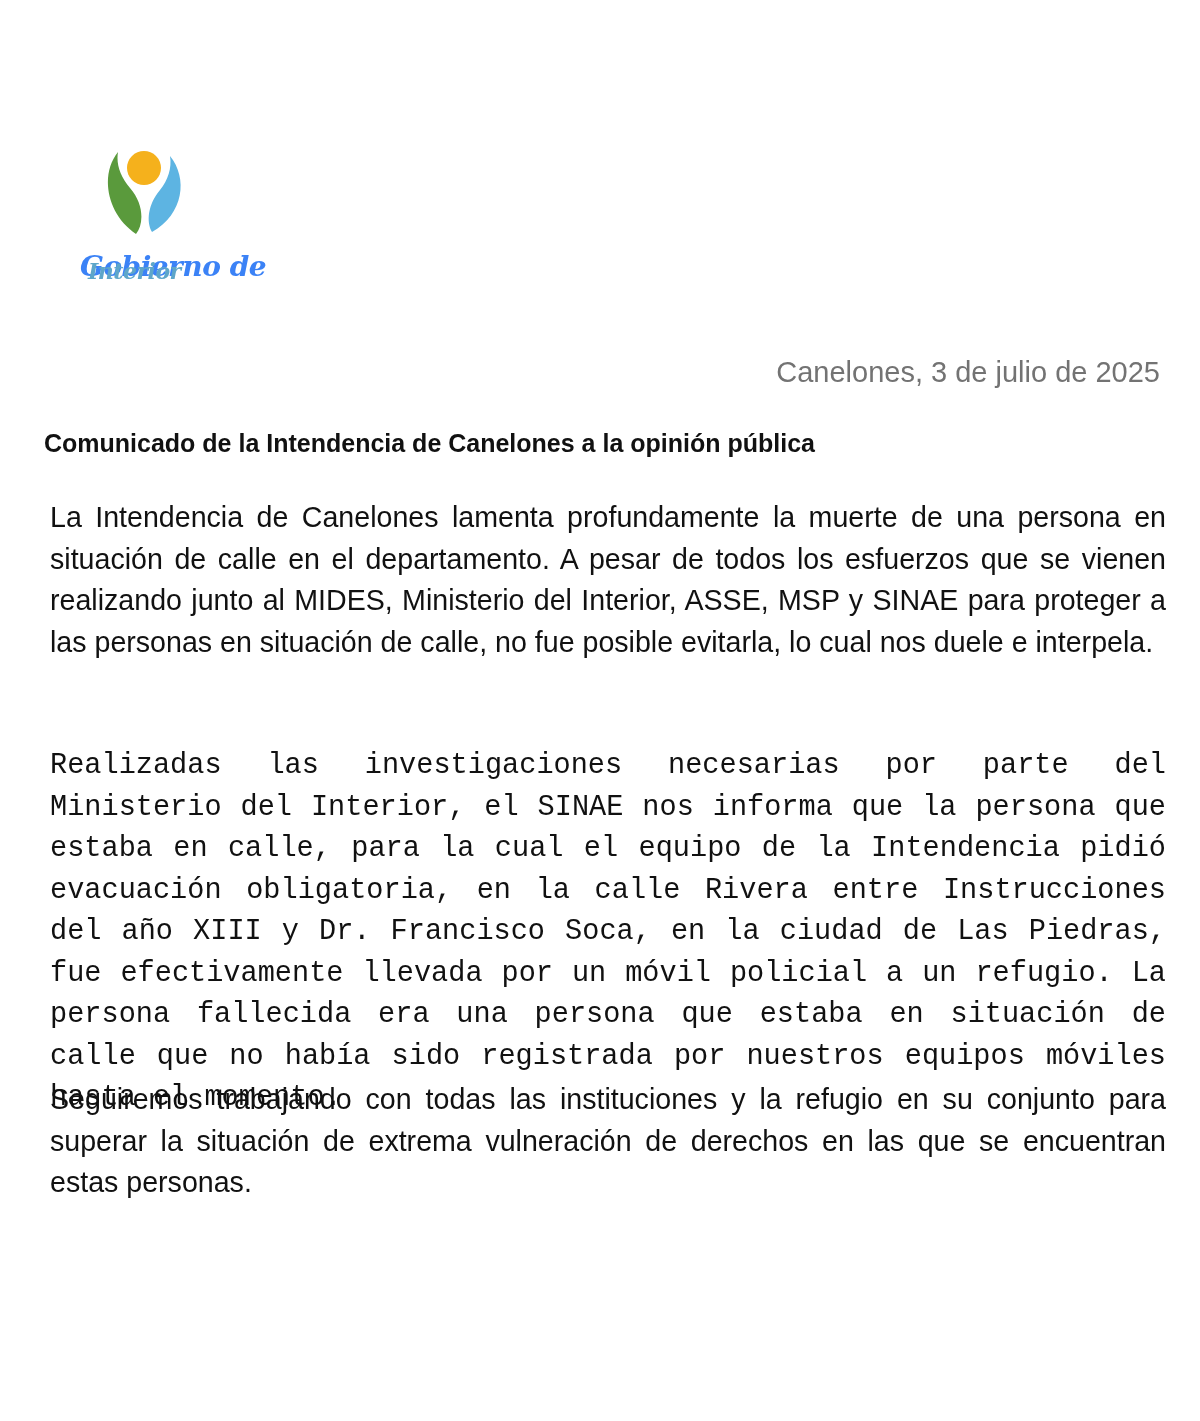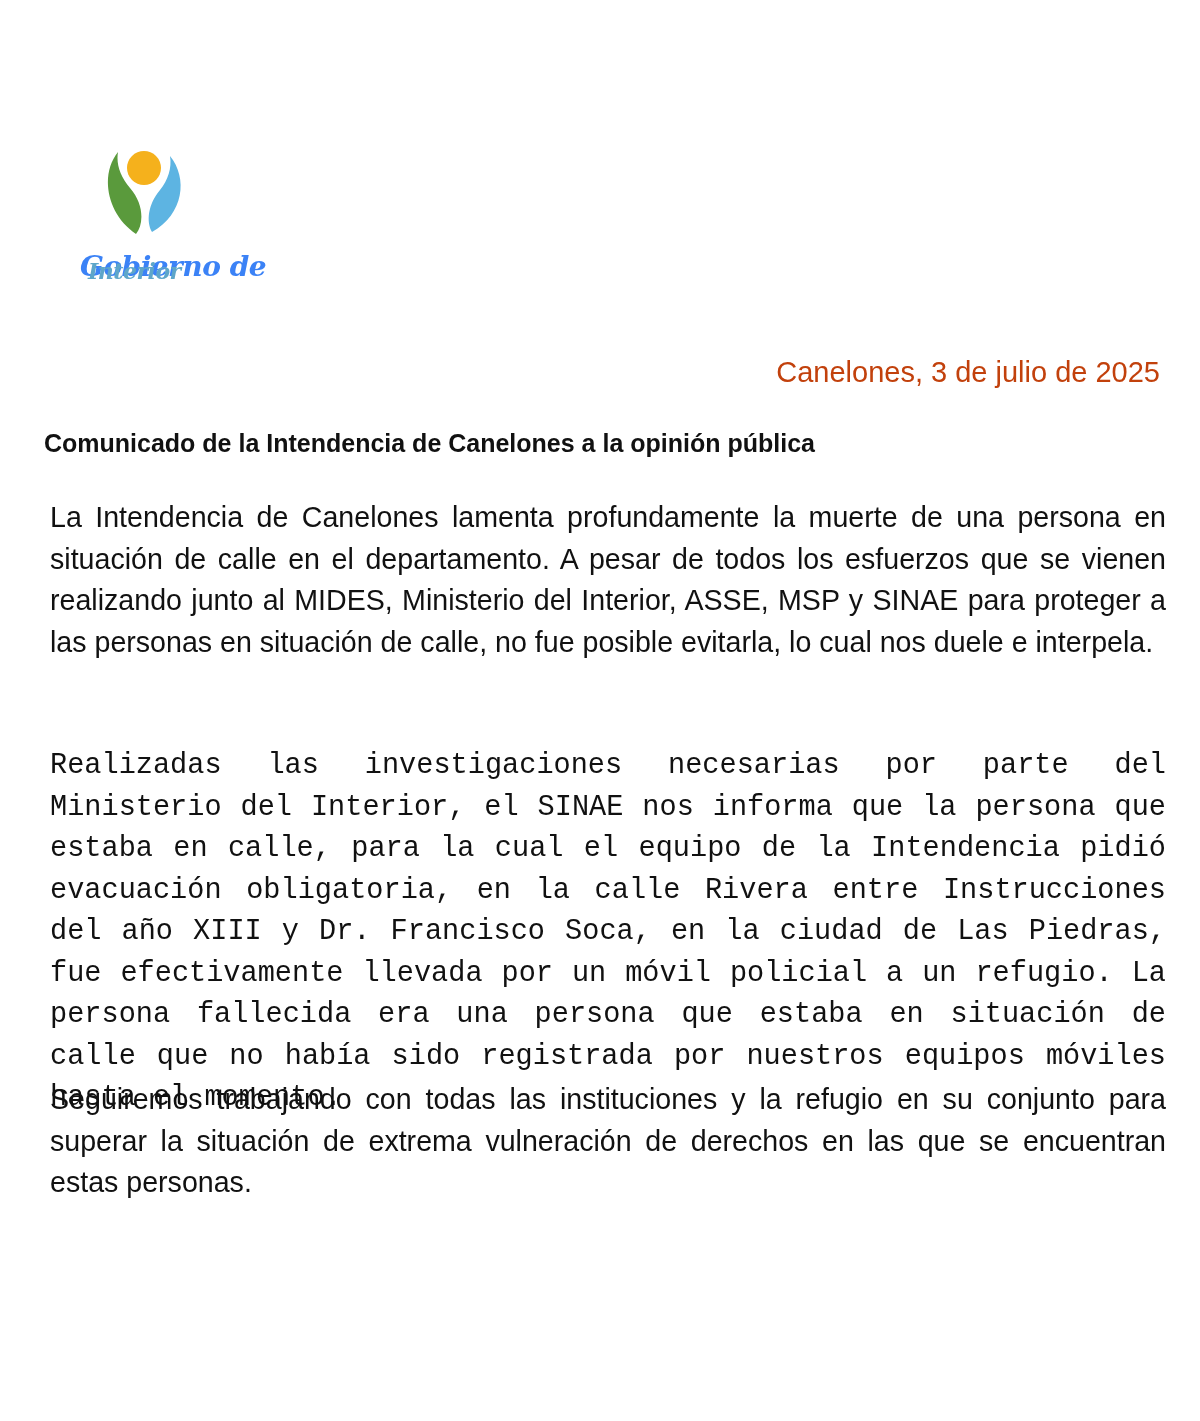--- a/index.html
+++ b/index.html
@@ -50,21 +50,21 @@
       letter-spacing: -0.5px;
       color: #5ea6c9;
       white-space: nowrap;
     }
     .date {
       position: absolute;
       right: 40px;
       top: 354px;
       font-size: 29px;
       line-height: 36px;
-      color: #c2410c;
+      color: #737373;
       white-space: nowrap;
     }
     .title {
       position: absolute;
       left: 44px;
       top: 425px;
       font-size: 25px;
       font-weight: bold;
       line-height: 36px;
       color: #111;

